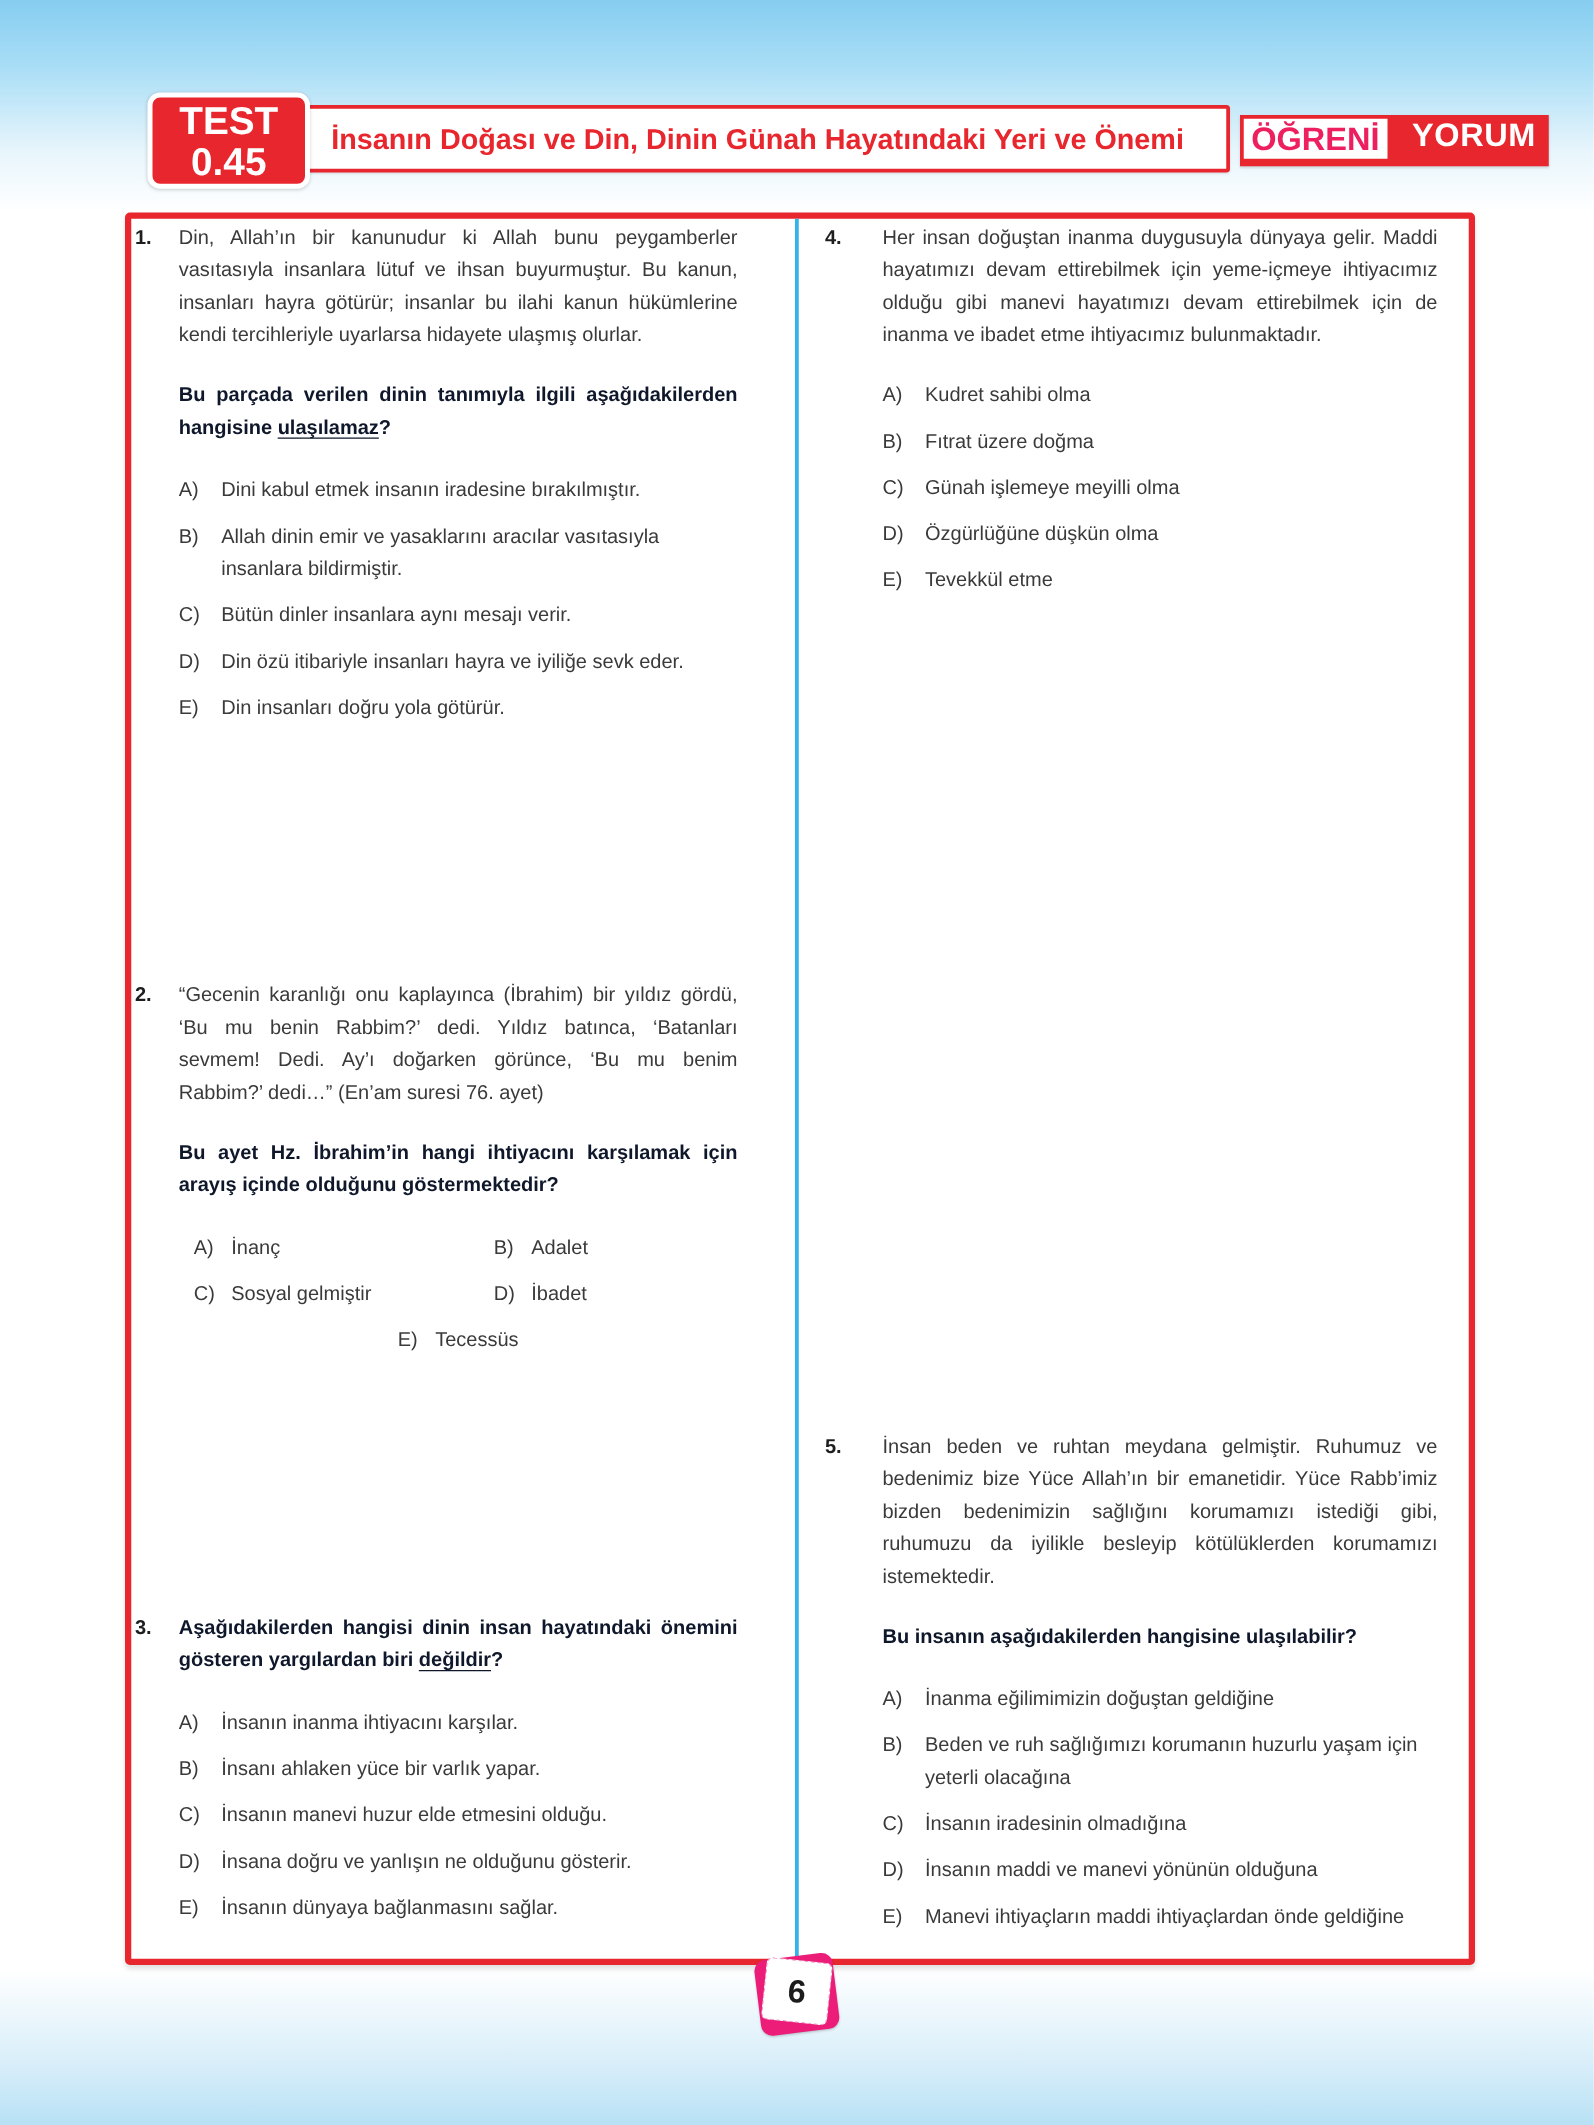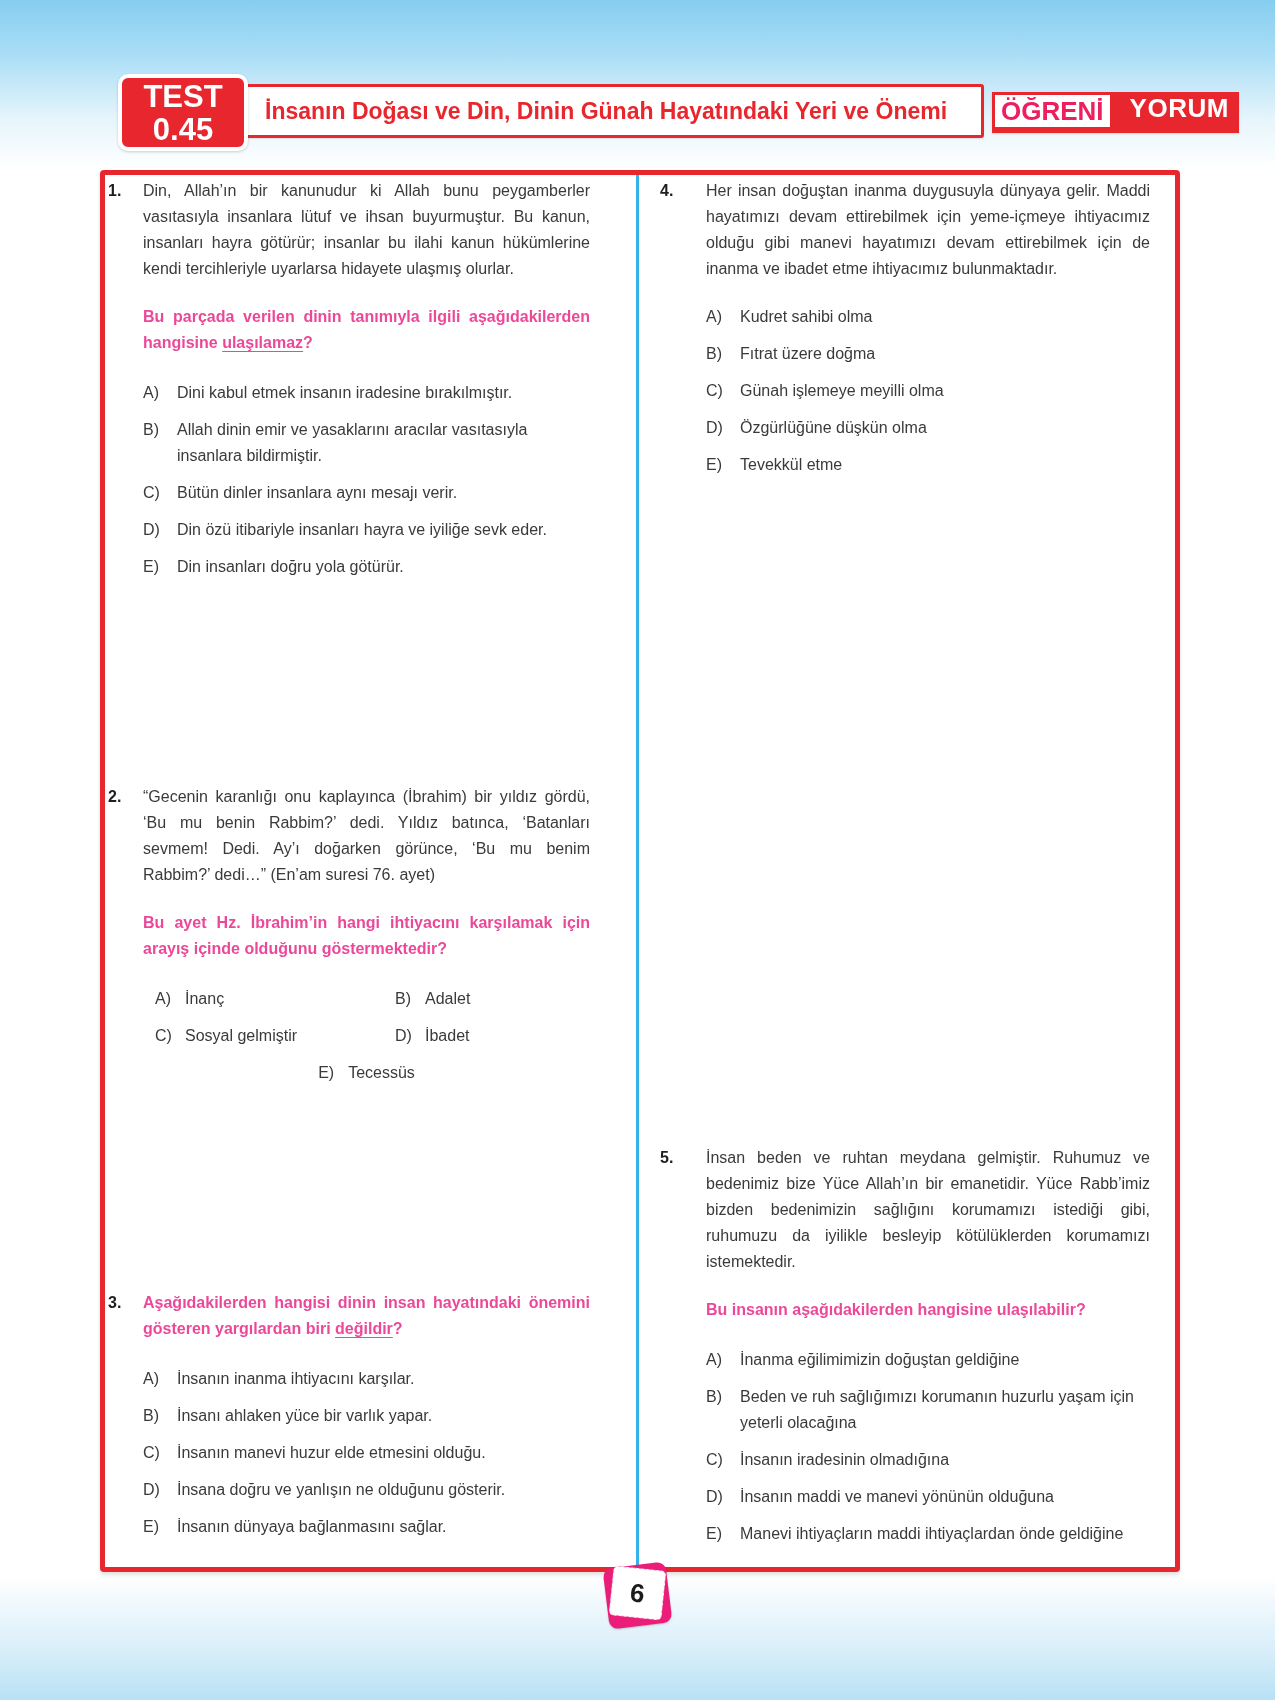--- a/index.html
+++ b/index.html
@@ -42,21 +42,21 @@
   }
   .divider{position:absolute;left:636px;top:175px;width:3px;height:1390px;background:#33b3e7;z-index:1;}
   
   .question{position:absolute;display:flex;color:#3a3a3a;font-size:16px;line-height:26px;z-index:2;}
   .q-left{left:108px;width:482px;}
   .q-right{left:660px;width:490px;}
   .qnum{font-weight:bold;color:#1e1e1e;flex:0 0 35px;}
   .q-right .qnum{flex:0 0 46px;}
   .qbody{flex:1;min-width:0;}
   .qpara{margin:0 0 22px 0;text-align:justify;}
-  .qstem{margin:0 0 24px 0;font-weight:bold;color:#ec4899;text-align:justify;}
+  .qstem{margin:0 0 24px 0;font-weight:bold;color:#0f172a;text-align:justify;}
   .qstem .u{text-decoration:underline;text-underline-offset:3px;}
   .opt{display:flex;margin-bottom:11px;}
   .opt .letter{flex:0 0 34px;}
   .opt .text{flex:1;}
   .opts2 .row{display:flex;margin-bottom:11px;}
   .opts2 .cell{display:flex;}
   .opts2 .c1{width:252px;padding-left:12px;box-sizing:border-box;}
   .opts2 .row-center{justify-content:center;}
   .opts2 .letter{flex:0 0 30px;}
   

